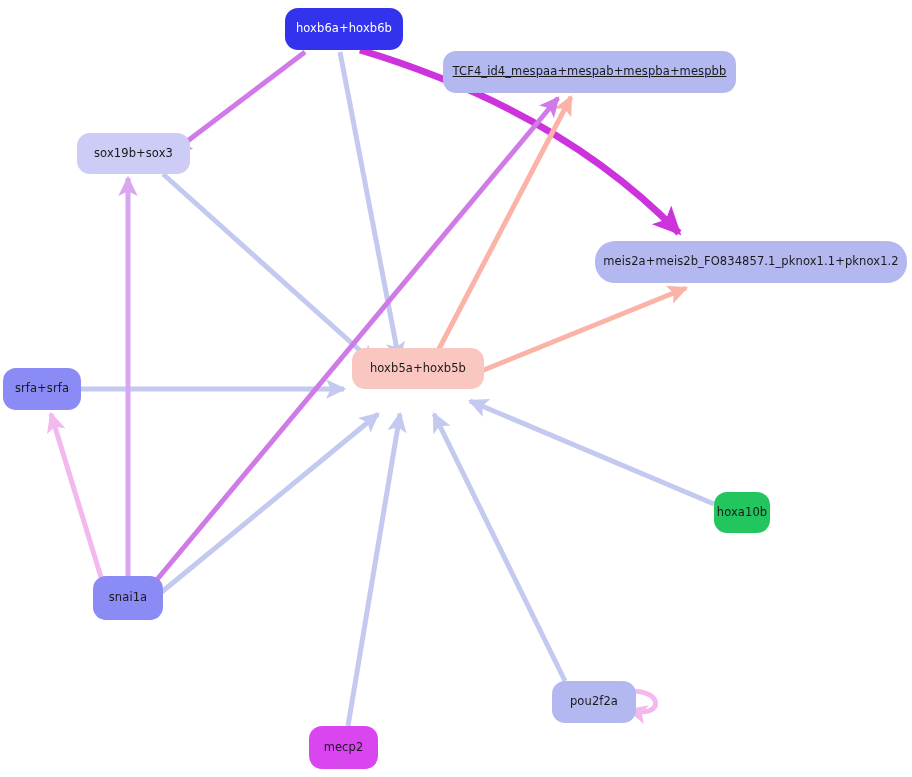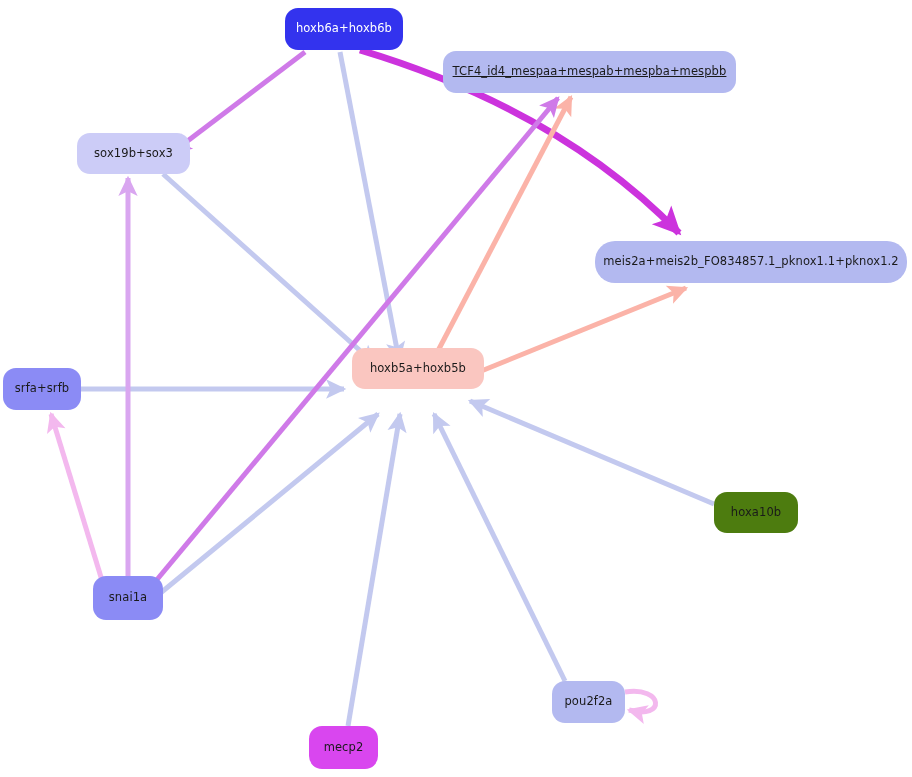--- a/index.html
+++ b/index.html
@@ -87,31 +87,31 @@
       <div class="node" style="left: 443px; top: 51px; width: 293px; height: 42px; background: rgb(179, 185, 240); color: rgb(26, 26, 26); font-size: 11.5px; text-decoration: underline;">
         <span class="node-label">TCF4_id4_mespaa+mespab+mespba+mespbb</span>
       </div>
       <div class="node" style="left: 77px; top: 133px; width: 113px; height: 41px; background: rgb(204, 204, 247); color: rgb(26, 26, 26); font-size: 11.5px;">
         <span class="node-label">sox19b+sox3</span>
       </div>
       <div class="node" style="left: 595px; top: 241px; width: 312px; height: 42px; background: rgb(179, 185, 240); color: rgb(26, 26, 26); font-size: 11.5px; border-radius: 20px;">
         <span class="node-label">meis2a+meis2b_FO834857.1_pknox1.1+pknox1.2</span>
       </div>
       <div class="node" style="left: 3px; top: 368px; width: 78px; height: 42px; background: rgb(139, 139, 245); color: rgb(26, 26, 26); font-size: 11.5px;">
-        <span class="node-label">srfa+srfb</span>
+        <span class="node-label">srfa+srfa</span>
       </div>
       <div class="node" style="left: 352px; top: 348px; width: 132px; height: 41px; background: rgb(250, 198, 192); color: rgb(26, 26, 26); font-size: 11.5px;">
         <span class="node-label">hoxb5a+hoxb5b</span>
       </div>
-      <div class="node" style="left: 714px; top: 492px; width: 84px; height: 41px; background: #4d7c0f; color: rgb(26, 26, 26); font-size: 11.5px;">
+      <div class="node" style="left: 714px; top: 492px; width: 56px; height: 41px; background: #22c55e; color: rgb(26, 26, 26); font-size: 11.5px;">
         <span class="node-label">hoxa10b</span>
       </div>
       <div class="node" style="left: 93px; top: 576px; width: 70px; height: 44px; background: rgb(139, 139, 245); color: rgb(26, 26, 26); font-size: 11.5px;">
         <span class="node-label">snai1a</span>
       </div>
-      <div class="node" style="left: 552px; top: 681px; width: 73px; height: 42px; background: rgb(179, 185, 240); color: rgb(26, 26, 26); font-size: 11.5px;">
+      <div class="node" style="left: 552px; top: 681px; width: 84px; height: 42px; background: rgb(179, 185, 240); color: rgb(26, 26, 26); font-size: 11.5px;">
         <span class="node-label">pou2f2a</span>
       </div>
       <div class="node" style="left: 309px; top: 726px; width: 69px; height: 43px; background: #d946ef; color: rgb(26, 26, 26); font-size: 11.5px;">
         <span class="node-label">mecp2</span>
       </div>
     </div>
 </div>
 
 </body></html>

